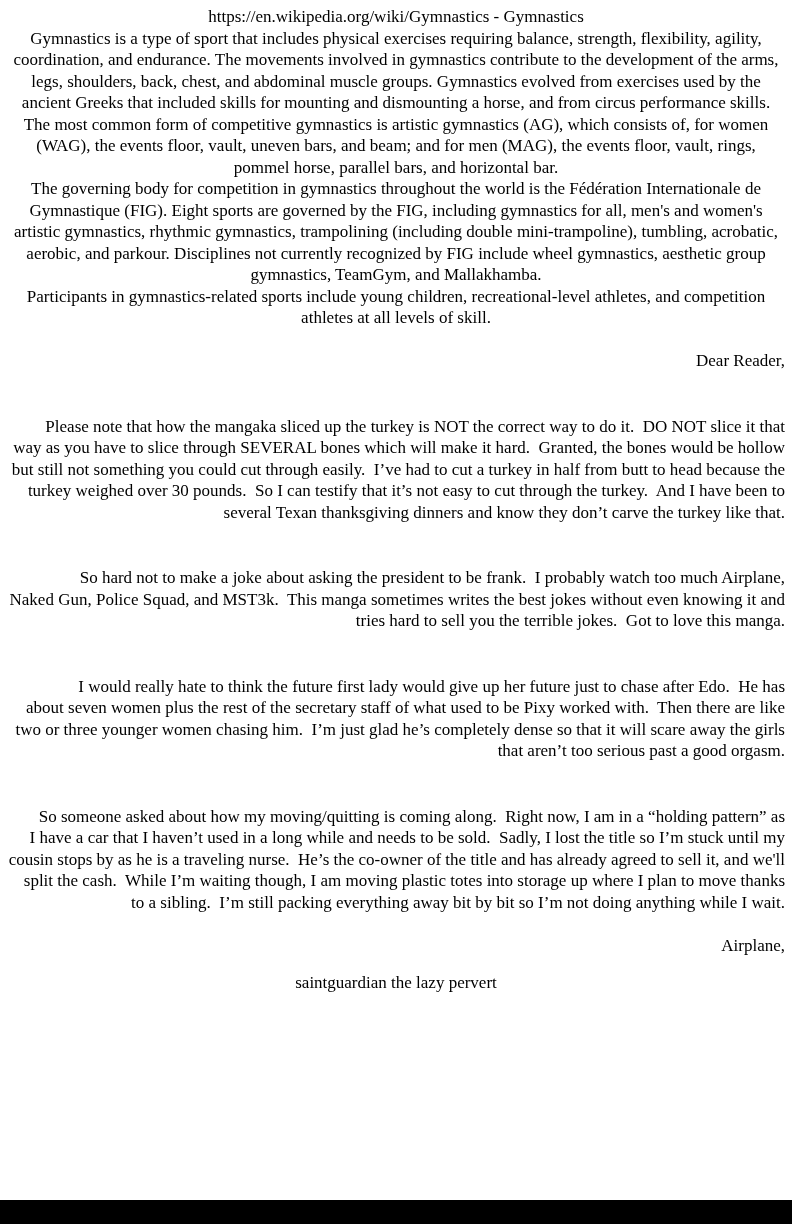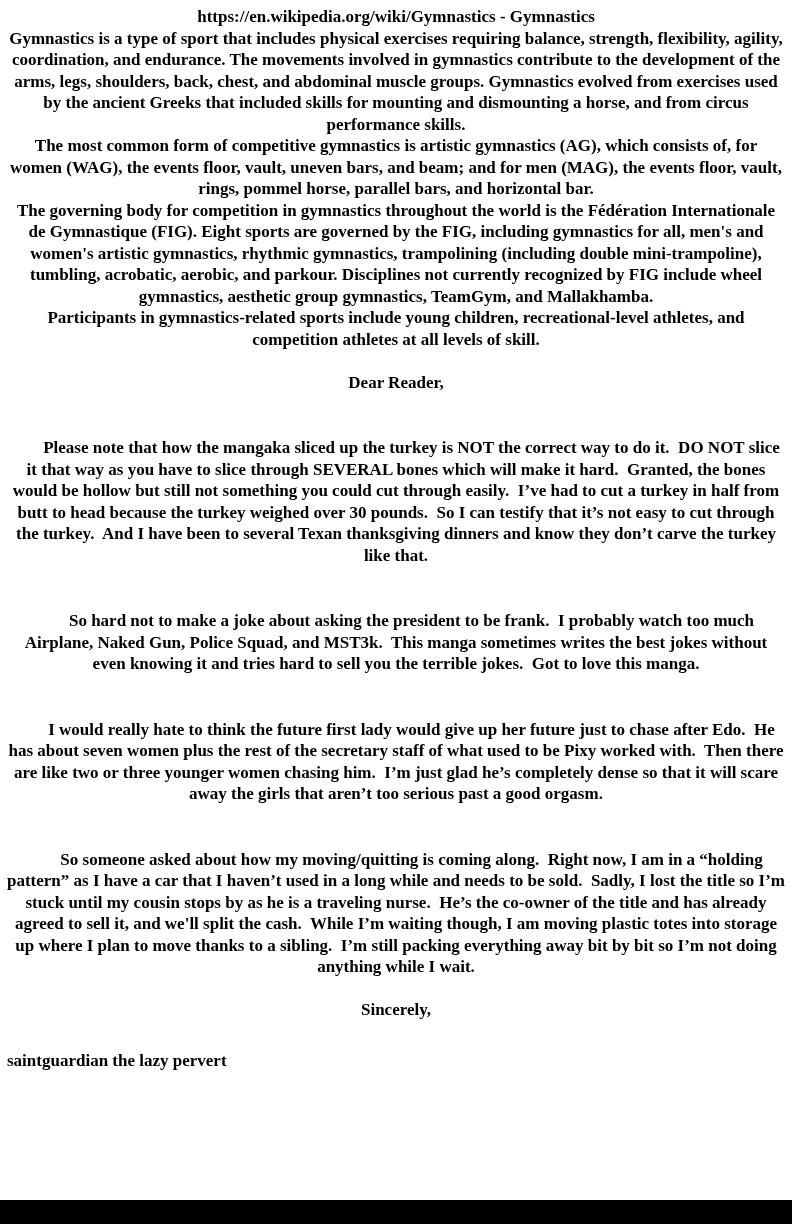--- a/index.html
+++ b/index.html
@@ -11,34 +11,33 @@
     color: #000000;
     font-family: "Liberation Serif", "DejaVu Serif", serif;
     font-size: 17px;
     line-height: 21.5px;
   }
   .page {
     position: absolute;
     top: 0; left: 0;
     width: 778px;
     padding: 6px 7px 0 7px;
-    font-weight: bold;
   }
   .wiki p {
     margin: 0;
     text-align: center;
     white-space: pre-wrap;
   }
   .letter p {
     margin: 21.5px 0 0 0;
-    text-align: center;
+    text-align: right;
     white-space: pre-wrap;
   }
   .letter p.indent { text-indent: 31px; margin-top: 44px; }
-  .signature { margin-top: 29px; }
+  .signature { margin-top: 16px; text-align: center; }
   .signature div { white-space: pre-wrap; }
   .bottom-bar {
     position: absolute;
     left: 0; bottom: 0;
     width: 792px;
     height: 24px;
   }
 </style>
 </head>
 <body style="background: rgb(255, 255, 255); color: rgb(0, 0, 0);">
@@ -52,21 +51,21 @@
     <p>The governing body for competition in gymnastics throughout the world is the Fédération Internationale de Gymnastique (FIG). Eight sports are governed by the FIG, including gymnastics for all, men's and women's artistic gymnastics, rhythmic gymnastics, trampolining (including double mini-trampoline), tumbling, acrobatic, aerobic, and parkour. Disciplines not currently recognized by FIG include wheel gymnastics, aesthetic group gymnastics, TeamGym, and Mallakhamba.</p>
     <p>Participants in gymnastics-related sports include young children, recreational-level athletes, and competition athletes at all levels of skill.</p>
   </section>
 
   <section class="letter">
     <p>Dear Reader,</p>
     <p class="indent">Please note that how the mangaka sliced up the turkey is NOT the correct way to do it.  DO NOT slice it that way as you have to slice through SEVERAL bones which will make it hard.  Granted, the bones would be hollow but still not something you could cut through easily.  I’ve had to cut a turkey in half from butt to head because the turkey weighed over 30 pounds.  So I can testify that it’s not easy to cut through the turkey.  And I have been to several Texan thanksgiving dinners and know they don’t carve the turkey like that.</p>
     <p class="indent">So hard not to make a joke about asking the president to be frank.  I probably watch too much Airplane, Naked Gun, Police Squad, and MST3k.  This manga sometimes writes the best jokes without even knowing it and tries hard to sell you the terrible jokes.  Got to love this manga.</p>
     <p class="indent">I would really hate to think the future first lady would give up her future just to chase after Edo.  He has about seven women plus the rest of the secretary staff of what used to be Pixy worked with.  Then there are like two or three younger women chasing him.  I’m just glad he’s completely dense so that it will scare away the girls that aren’t too serious past a good orgasm.</p>
     <p class="indent">So someone asked about how my moving/quitting is coming along.  Right now, I am in a “holding pattern” as I have a car that I haven’t used in a long while and needs to be sold.  Sadly, I lost the title so I’m stuck until my cousin stops by as he is a traveling nurse.  He’s the co-owner of the title and has already agreed to sell it, and we'll split the cash.  While I’m waiting though, I am moving plastic totes into storage up where I plan to move thanks to a sibling.  I’m still packing everything away bit by bit so I’m not doing anything while I wait.</p>
-    <p>Sincerely,</p>
+    <p>Airplane,</p>
     <div class="signature">
       <div>saintguardian the lazy pervert</div>
     </div>
   </section>
 
 </div>
 
 <div class="bottom-bar" style="background: rgb(0, 0, 0);"></div>
 
 </body></html>

